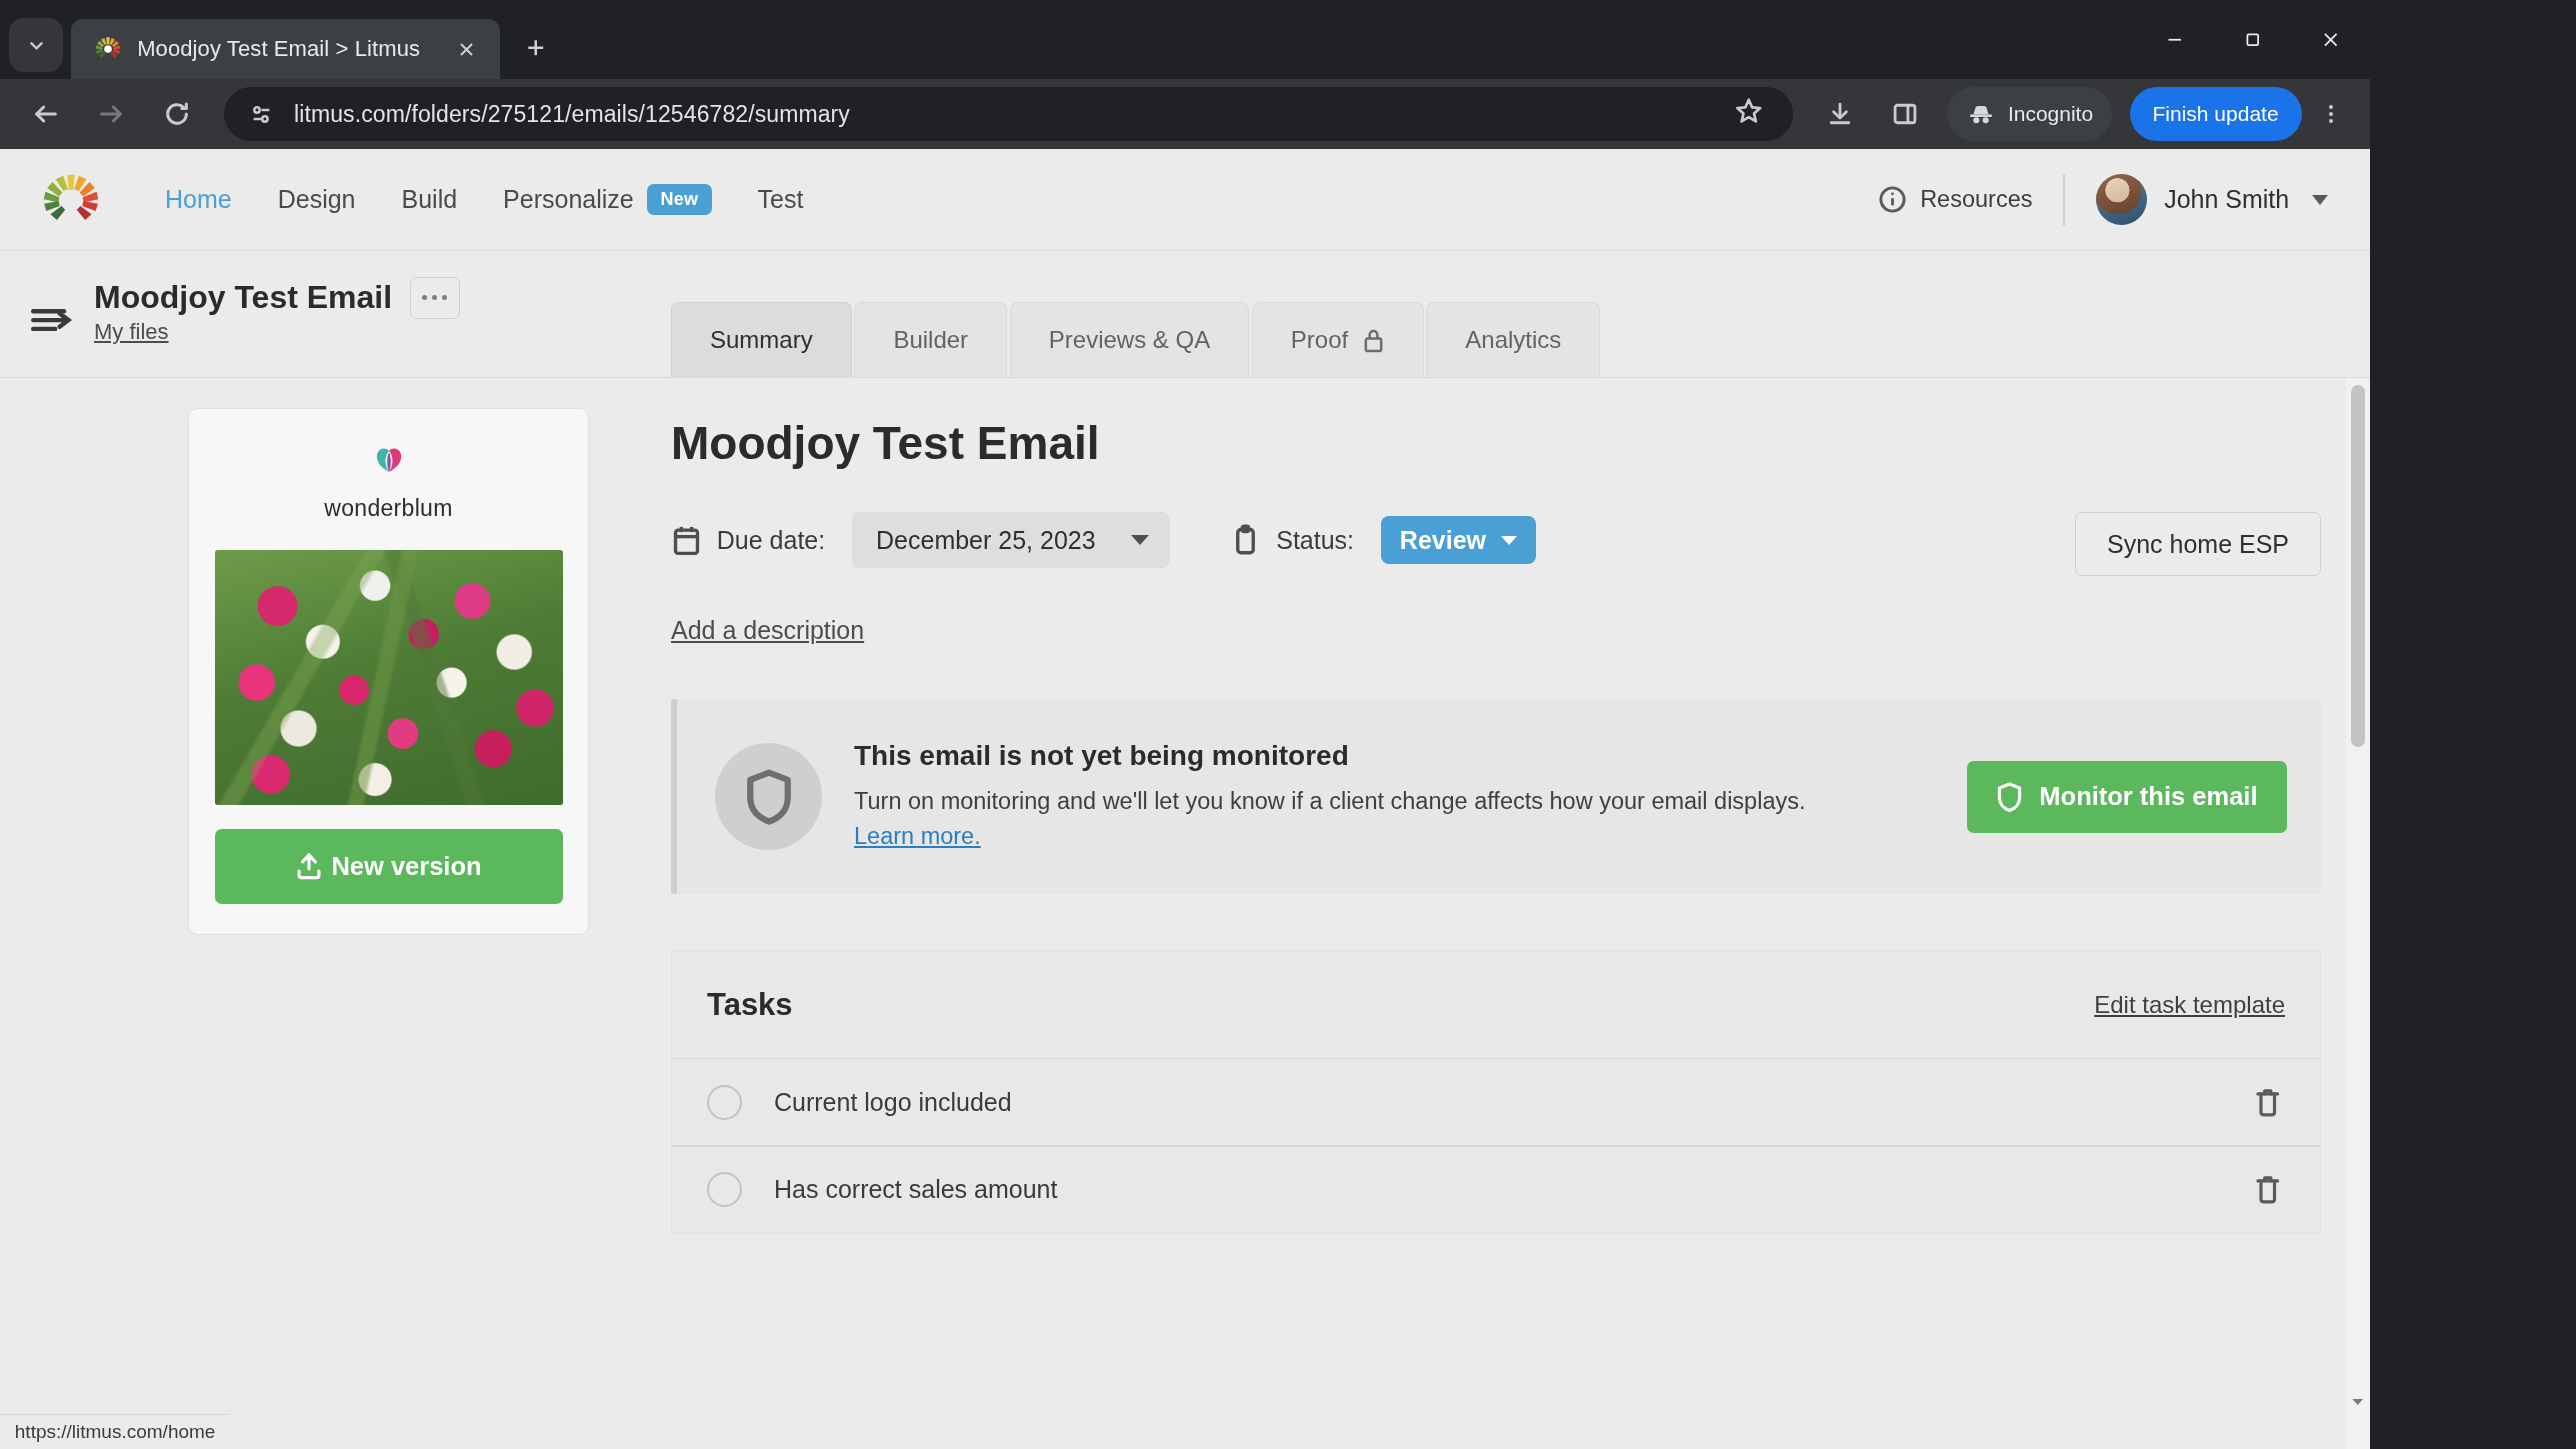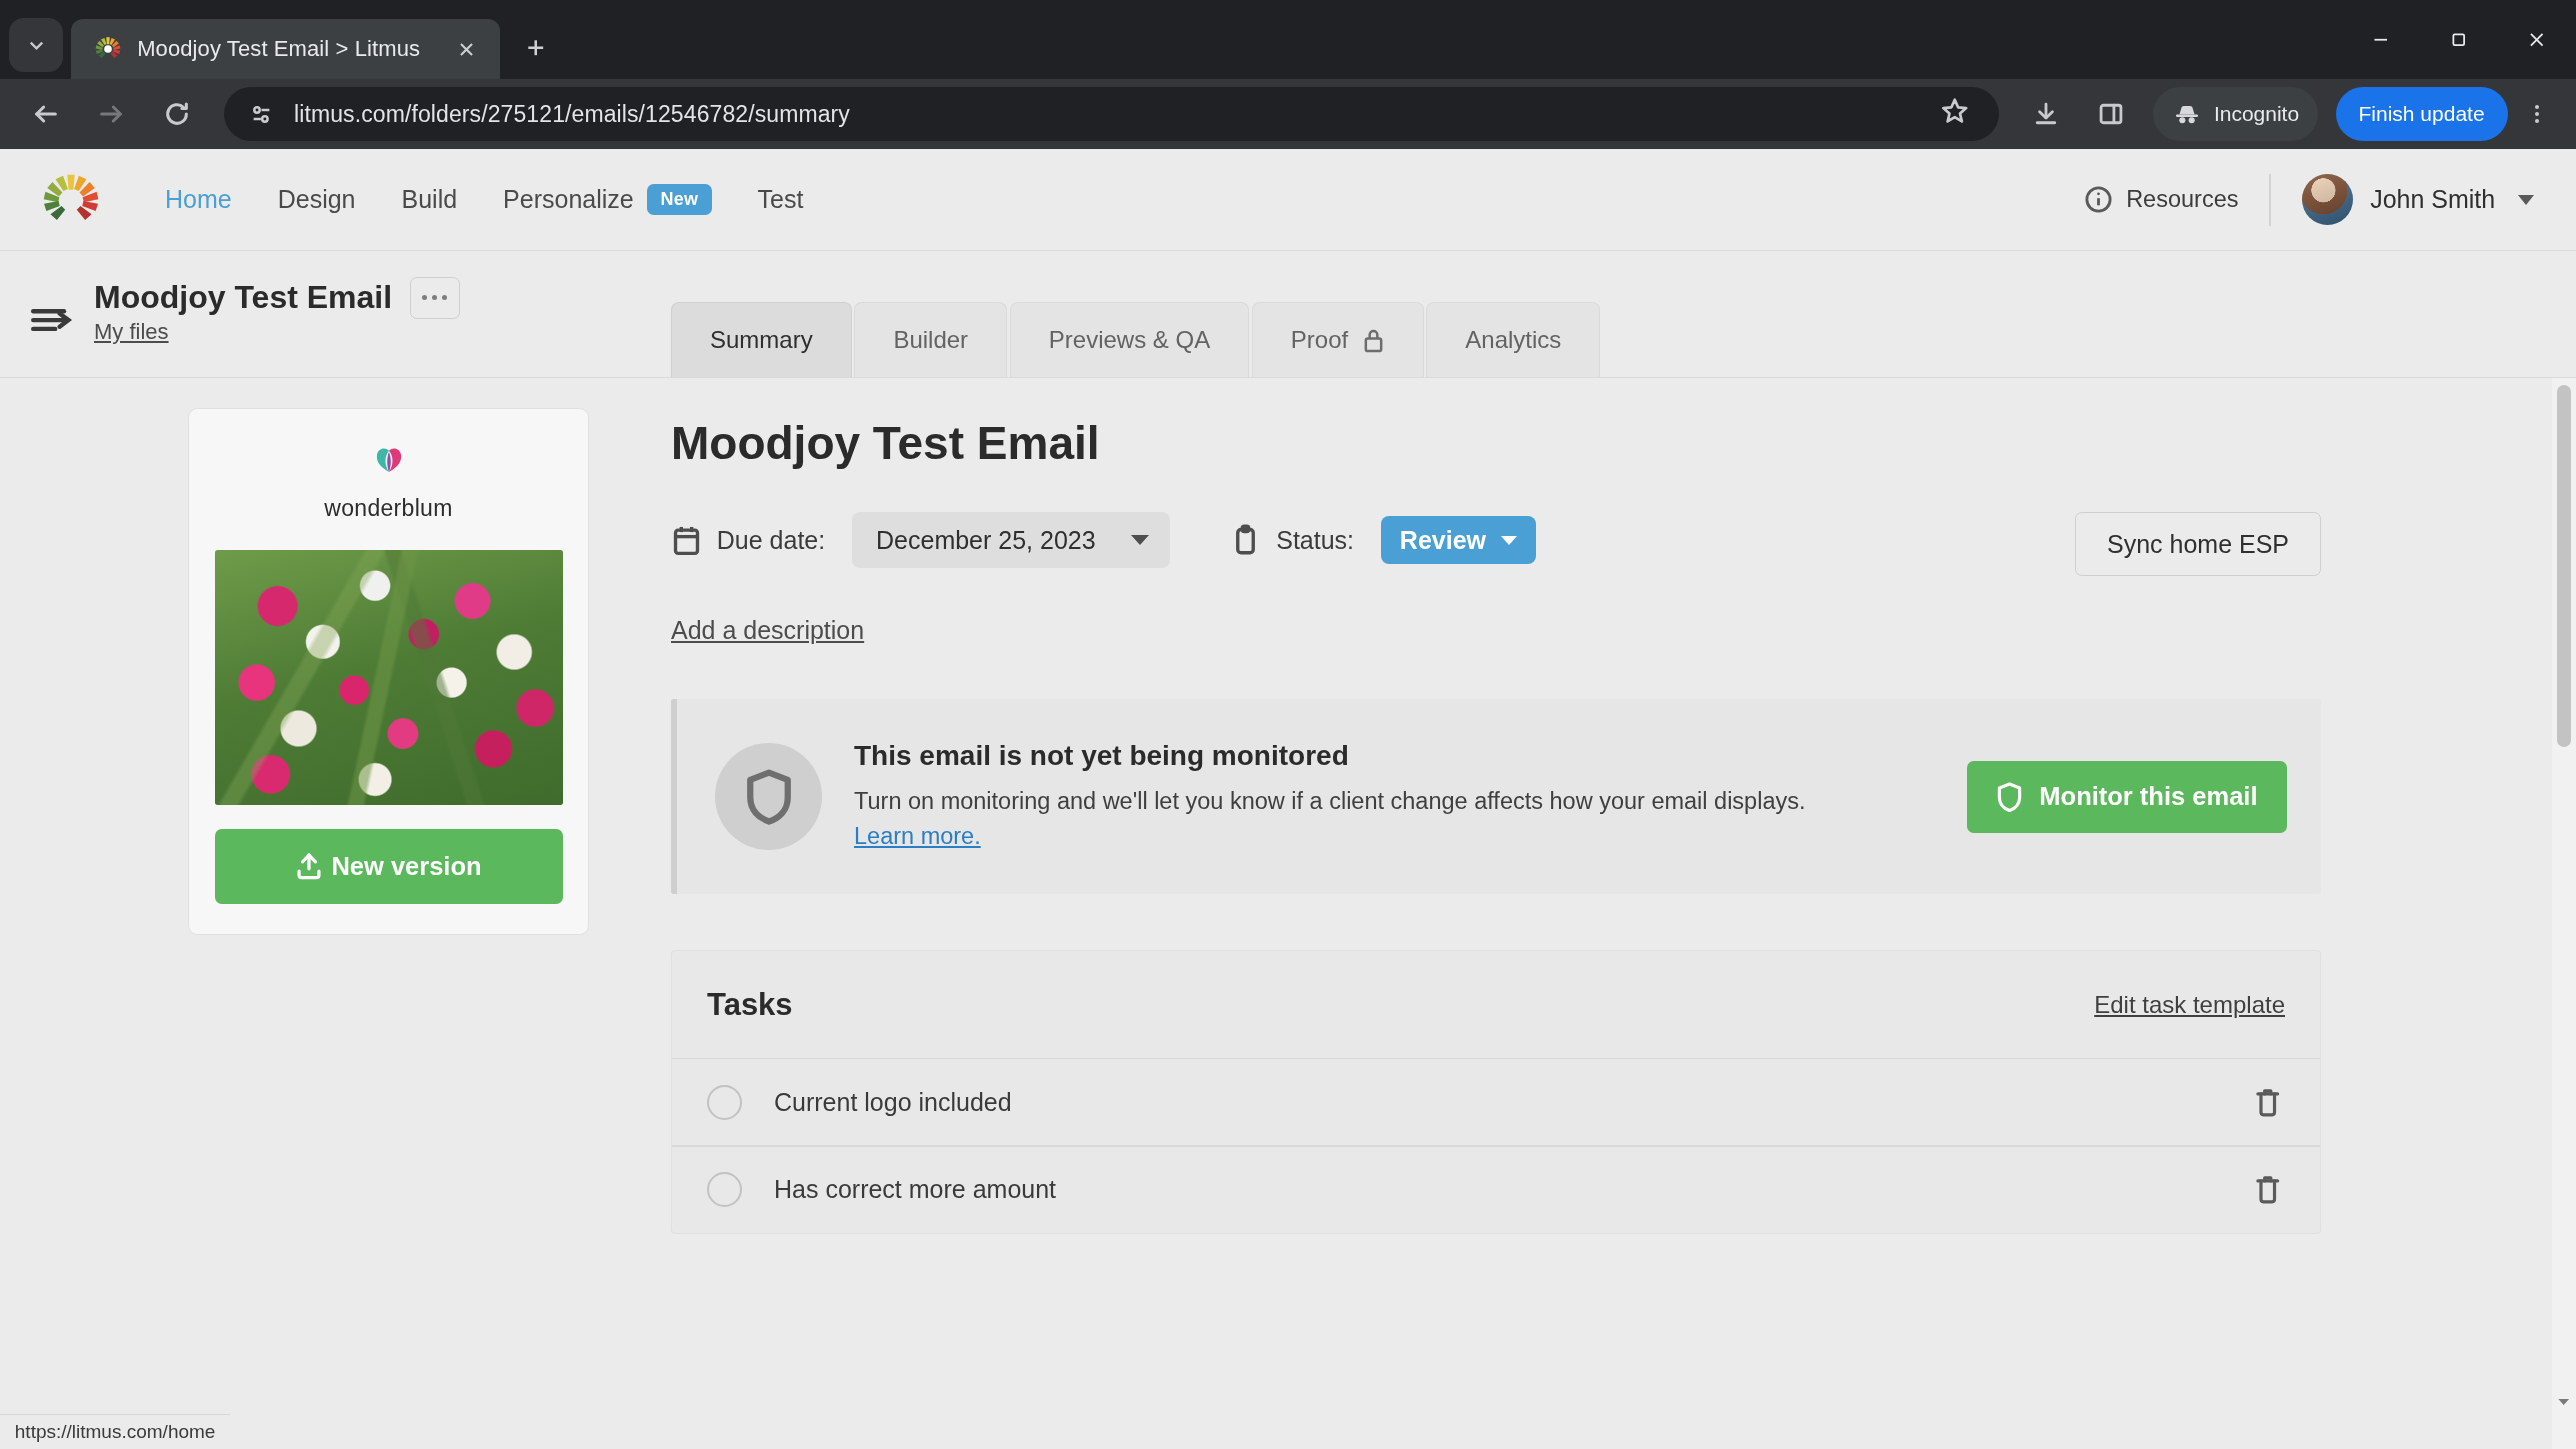--- a/index.html
+++ b/index.html
@@ -4,21 +4,21 @@
 <style>
   * { box-sizing: border-box; margin: 0; padding: 0; }
   html, body {
     width: 2576px; height: 1449px;
     font-family: "Liberation Sans", sans-serif;
     background: #202124;
     overflow: hidden;
   }
 
   
-  .browser { width: 2576px; height: 1449px; display: flex; flex-direction: column; background:#202124; }
+  .browser { width: 2370px; height: 1449px; display: flex; flex-direction: column; background:#202124; }
 
   .tabstrip {
     height: 79px; background:#202124;
     display:flex; align-items:flex-end; padding-left: 9.4px; position:relative;
   }
   .tabsearch {
     width: 54px; height: 54px; border-radius: 14.8px; background:#35363a;
     display:flex; align-items:center; justify-content:center; margin-bottom:6.7px; margin-right: 8px;
     flex: 0 0 auto;
   }
@@ -586,21 +586,21 @@
               <svg viewBox="0 0 24 26">
                   <polyline points="4,6 20,6"></polyline>
                   <path d="M6.5 6v15a2 2 0 0 0 2 2h7a2 2 0 0 0 2-2V6"></path>
                   <path d="M9.5 6V3.5h5V6"></path>
                 </svg>
             </span>
           </div>
           <div class="tasks-divider"></div>
           <div class="task-row">
             <span class="task-check"></span>
-            <span class="task-label">Has correct more amount</span>
+            <span class="task-label">Has correct sales amount</span>
             <span class="task-trash">
               <svg viewBox="0 0 24 26">
                   <polyline points="4,6 20,6"></polyline>
                   <path d="M6.5 6v15a2 2 0 0 0 2 2h7a2 2 0 0 0 2-2V6"></path>
                   <path d="M9.5 6V3.5h5V6"></path>
                 </svg>
             </span>
           </div>
         </div>
       </div>

